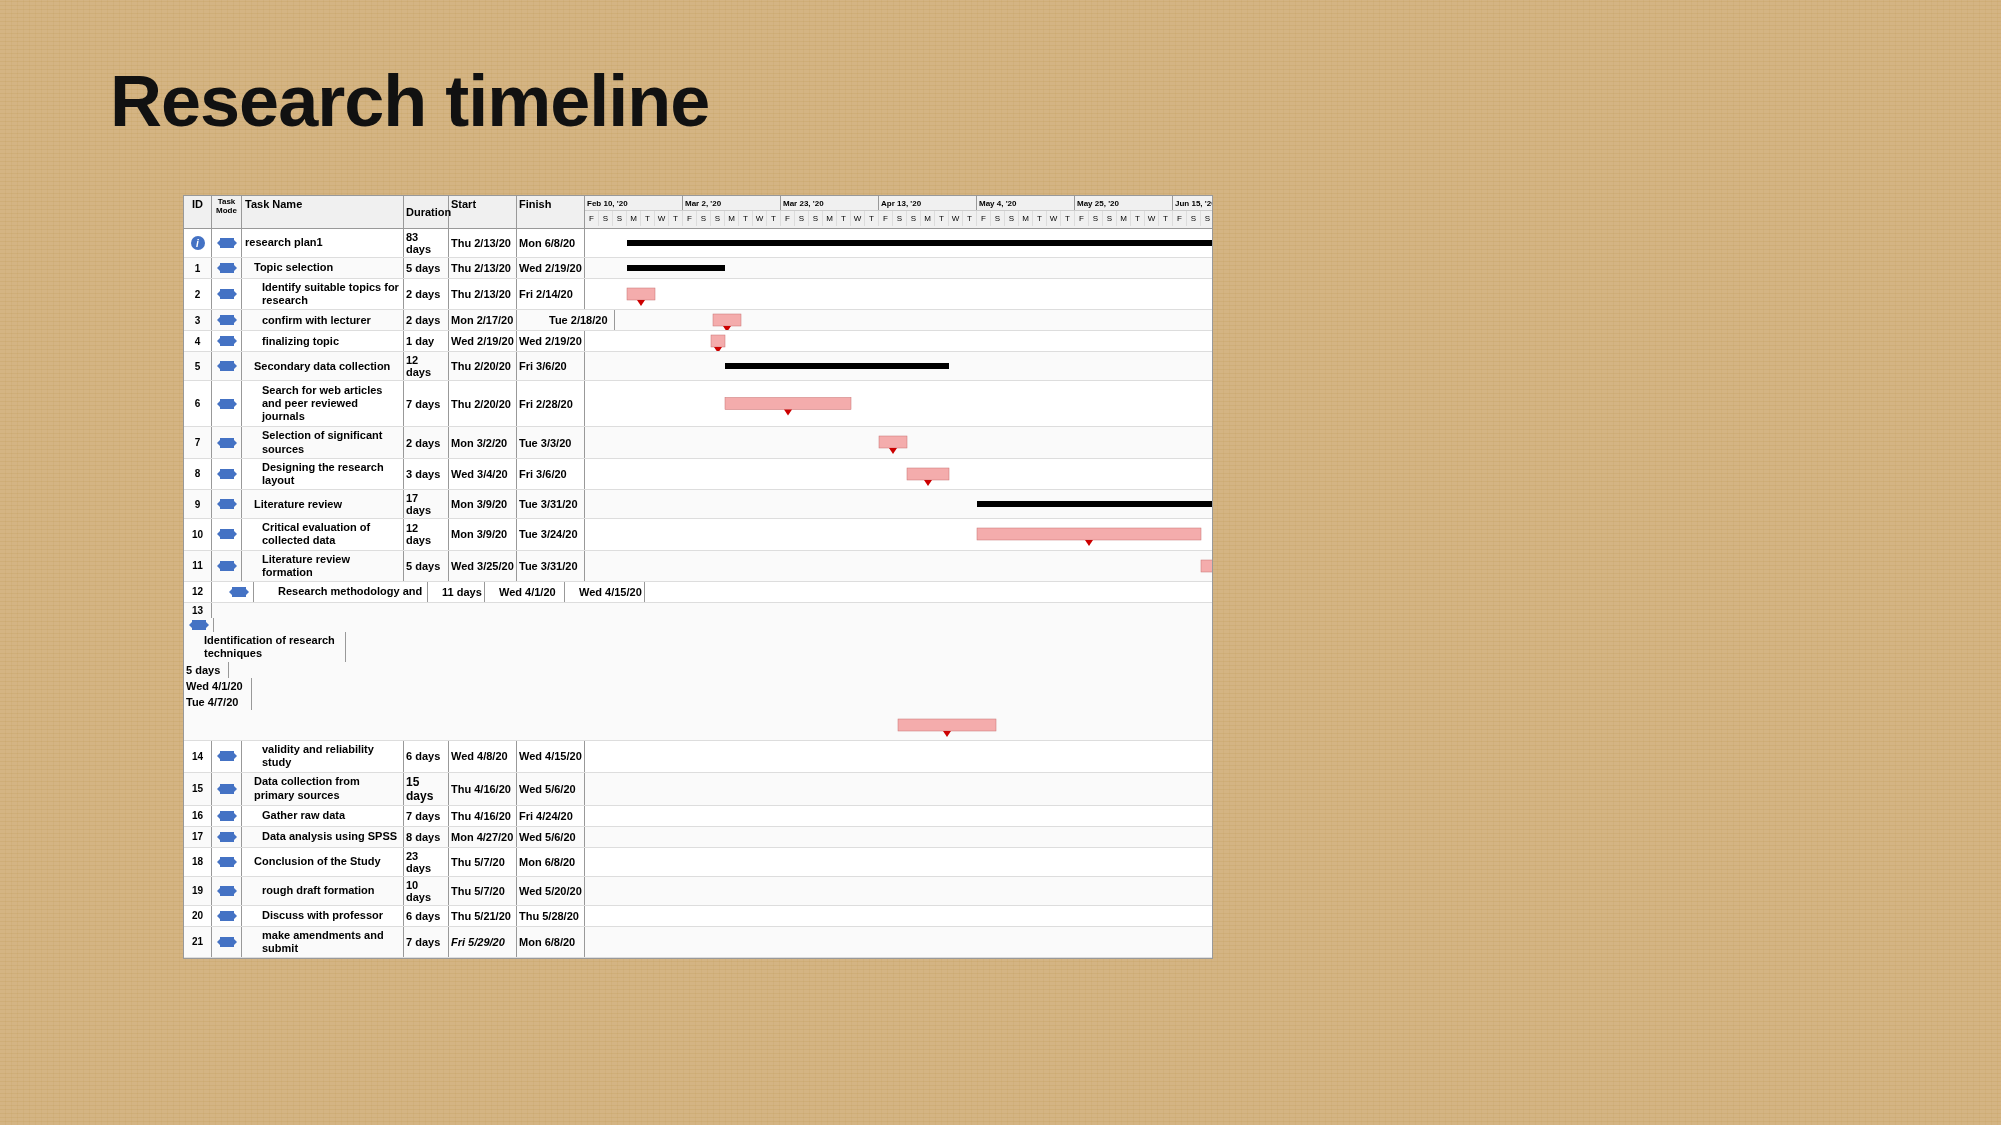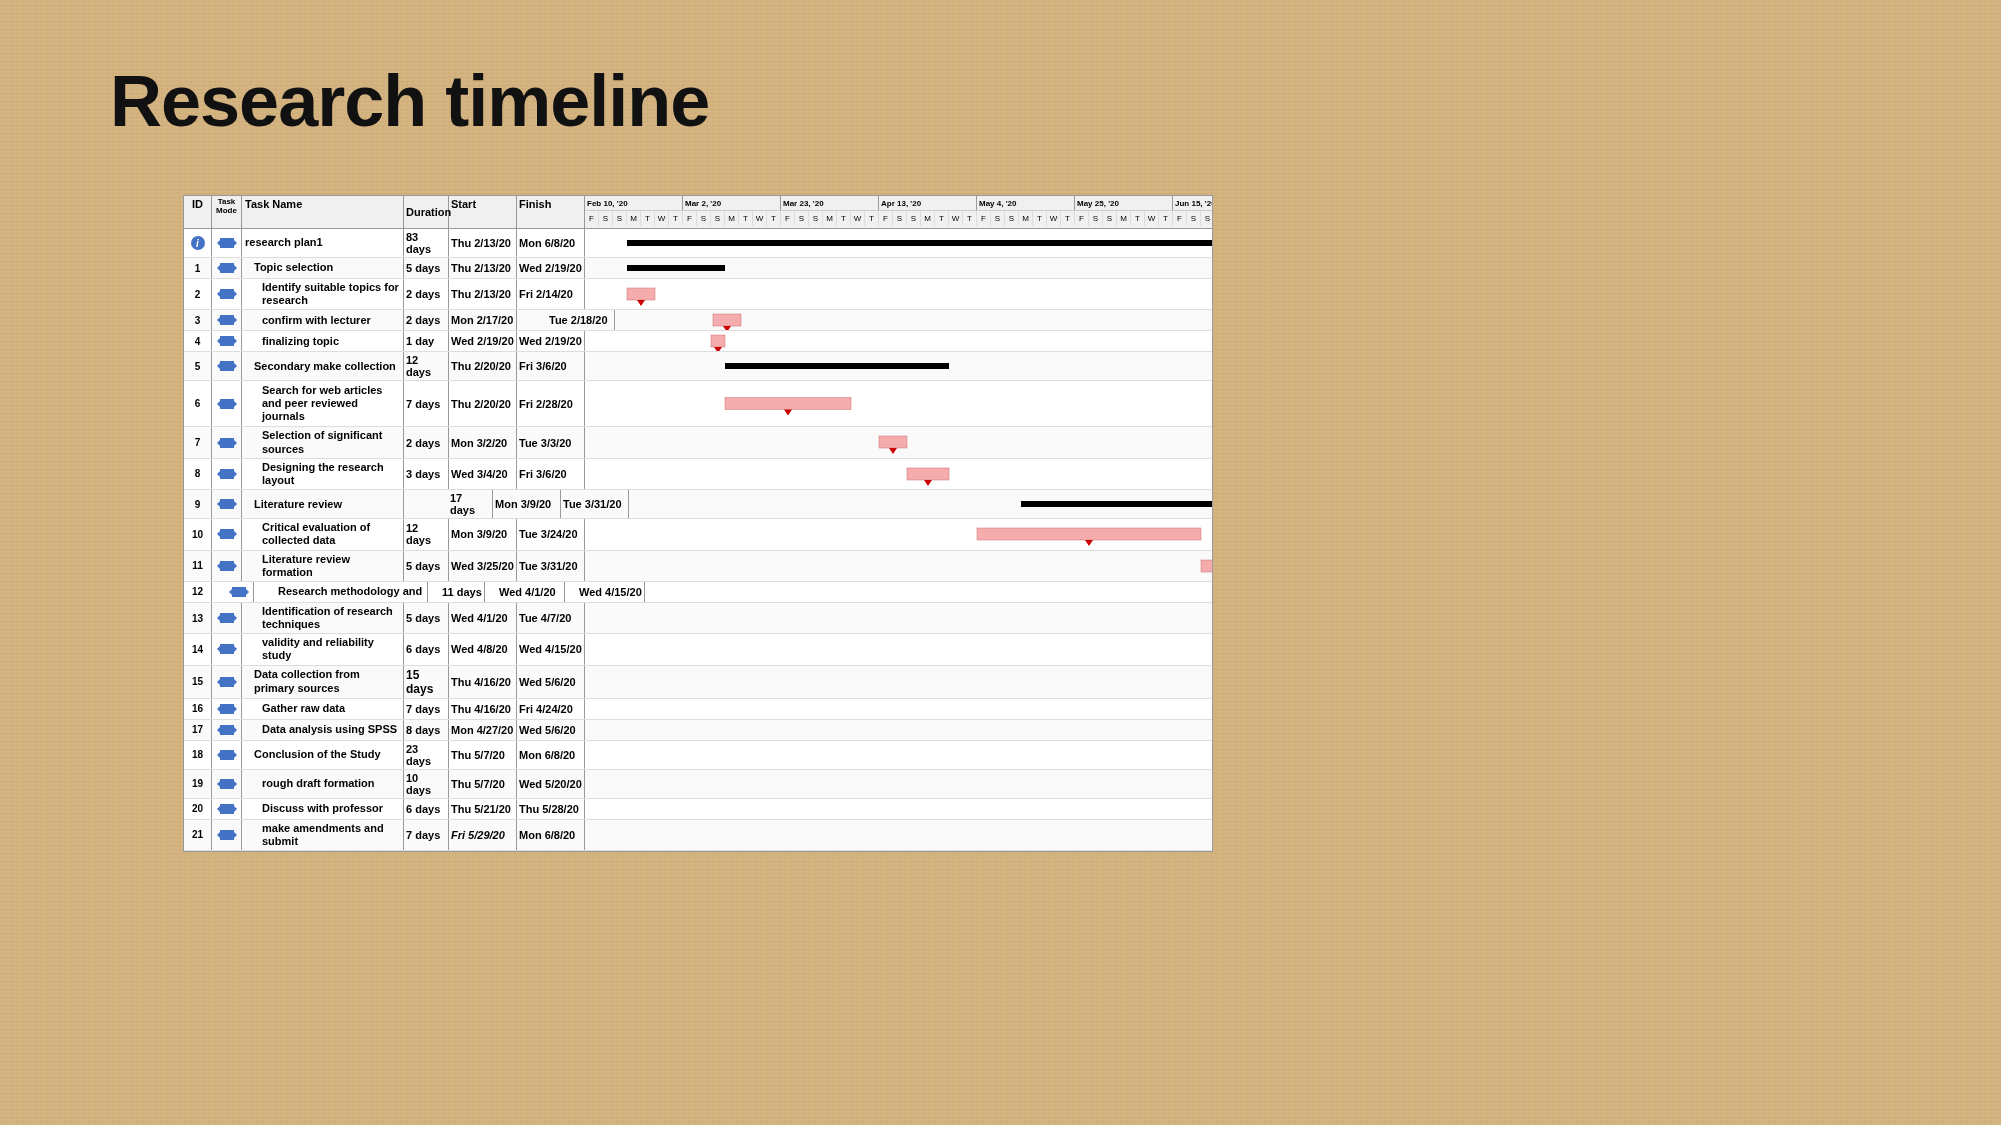--- a/index.html
+++ b/index.html
@@ -331,21 +331,21 @@
         </div>
   </div>
       <div class="gantt-row" style="min-height: 20px;">
     <div class="col-id" style="display:flex;align-items:center;justify-content:center;">
       5
     </div>
     <div class="col-mode">
       <div class="mode-icon"></div>
     </div>
     <div class="col-name task-summary task-indent1" style="font-size:11px; line-height:1.2; padding:2px 3px; padding-left:8px;">
-      Secondary make collection
+      Secondary data collection
     </div>
     <div class="col-dur" style="font-size:11px; padding:2px;">
           <b>12 days</b>
         </div>
     <div class="col-start" style="font-size:11px; padding:2px;">Thu 2/20/20</div>
     <div class="col-finish" style="font-size:11px; padding:2px; font-weight:bold;">Fri 3/6/20</div>
     <div class="col-chart" style="position:relative; min-height:20px;">
           <svg style="position: absolute; top: 0px; left: 0px; width: 840px; height: 100%; overflow: visible;">
             <rect x="140" y="11" width="224" height="6" fill="#000"></rect>
             <polygon points="140,11 146,11 140,17" fill="#000"></polygon>
@@ -416,21 +416,21 @@
       <div class="gantt-row" style="min-height: 20px;">
     <div class="col-id" style="display:flex;align-items:center;justify-content:center;">
       9
     </div>
     <div class="col-mode">
       <div class="mode-icon"></div>
     </div>
     <div class="col-name task-summary task-indent1" style="font-size:11px; line-height:1.2; padding:2px 3px; padding-left:8px;">
       Literature review
     </div>
-    <div class="col-dur" style="font-size:11px; padding:2px;margin-left:44px;">
+    <div class="col-dur" style="font-size:11px; padding:2px;">
           <b>17 days</b>
         </div>
     <div class="col-start" style="font-size:11px; padding:2px;">Mon 3/9/20</div>
     <div class="col-finish" style="font-size:11px; padding:2px; font-weight:bold;">Tue 3/31/20</div>
     <div class="col-chart" style="position:relative; min-height:20px;">
           <svg style="position: absolute; top: 0px; left: 0px; width: 840px; height: 100%; overflow: visible;">
             <rect x="392" y="11" width="322" height="6" fill="#000"></rect>
             <polygon points="392,11 398,11 392,17" fill="#000"></polygon>
             <polygon points="714,11 708,11 714,17" fill="#000"></polygon>
           </svg>
@@ -492,21 +492,21 @@
     <div class="col-start" style="font-size:11px; padding:2px;">Wed 4/1/20</div>
     <div class="col-finish" style="font-size:11px; padding:2px; font-weight:bold;">Wed 4/15/20</div>
     <div class="col-chart" style="position:relative; min-height:20px;">
           <svg style="position: absolute; top: 0px; left: 0px; width: 840px; height: 100%; overflow: visible;">
             <rect x="714" y="7" width="210" height="6" fill="#000"></rect>
             <polygon points="714,7 720,7 714,13" fill="#000"></polygon>
             <polygon points="924,7 918,7 924,13" fill="#000"></polygon>
           </svg>
         </div>
   </div>
-      <div class="gantt-row" style="min-height: 30px;">
+      <div class="gantt-row" style="min-height: 30px; flex-direction: column;">
     <div class="col-id" style="display:flex;align-items:center;justify-content:center;">
       13
     </div>
     <div class="col-mode">
       <div class="mode-icon"></div>
     </div>
     <div class="col-name task-indent2" style="font-size:11px; line-height:1.2; padding:2px 3px; padding-left:16px;">
       Identification of research techniques
     </div>
     <div class="col-dur" style="font-size:11px; padding:2px;">5 days</div>

